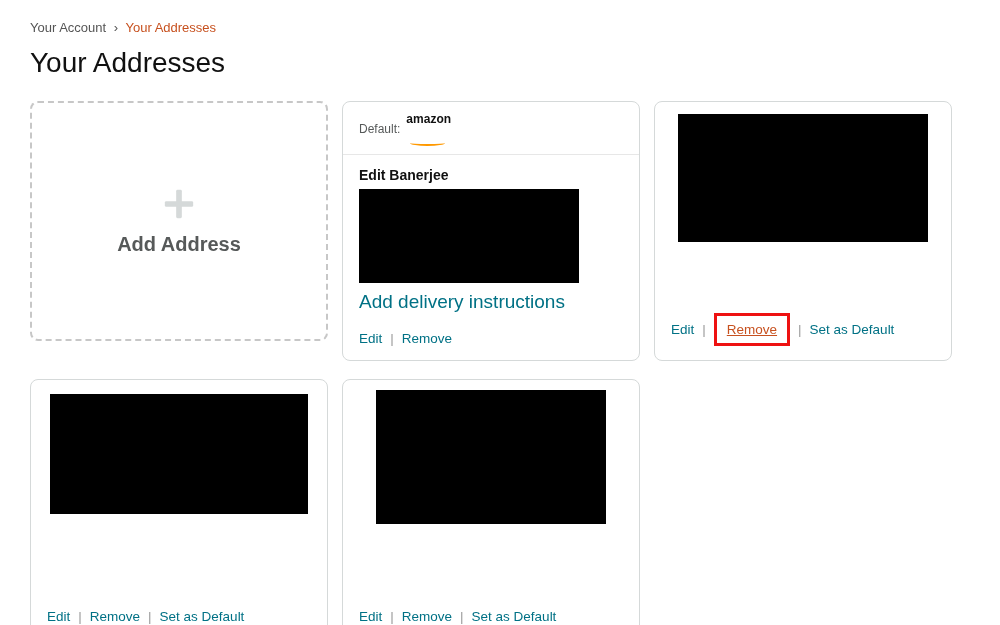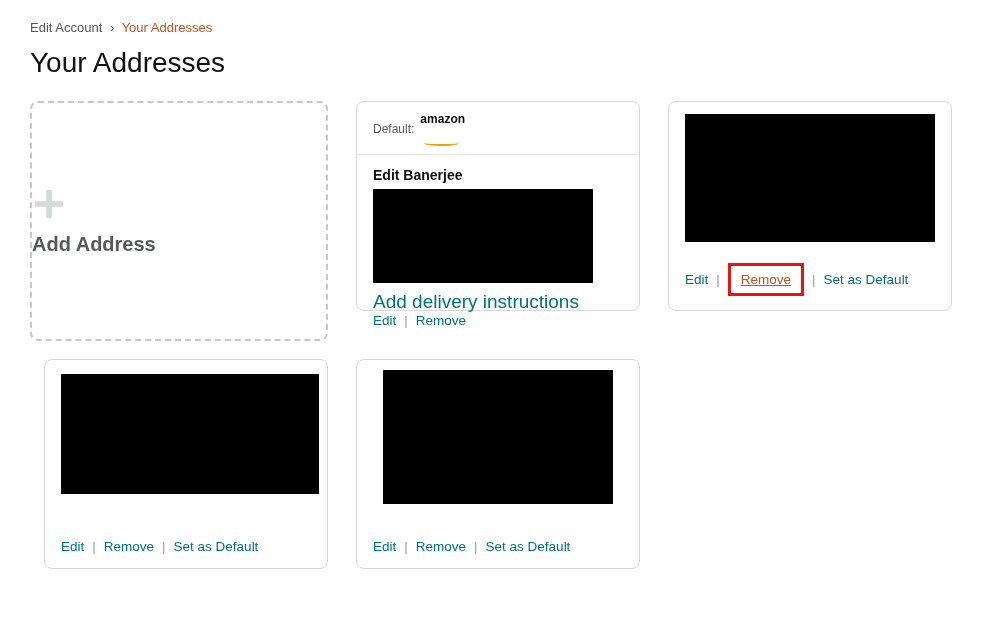--- a/index.html
+++ b/index.html
@@ -36,34 +36,33 @@
       color: #111;
     }
     .grid {
       display: grid;
       grid-template-columns: repeat(3, 298px);
       gap: 18px 14px;
     }
     .card {
       border: 1px solid #d5d9d9;
       border-radius: 8px;
-      height: 210px;
+      height: 260px;
       position: relative;
       background: #fff;
       display: flex;
       flex-direction: column;
-      margin-left: 14px;
     }
     .add-card {
       border: 2px dashed #c7c7c7;
       border-radius: 8px;
       height: 240px;
       display: flex;
       flex-direction: column;
-      align-items: flex-start;
+      align-items: center;
       justify-content: center;
       cursor: pointer;
     }
     .plus-icon {
       color: #d5d9d9;
       margin-bottom: 8px;
     }
     .plus-icon svg {
       width: 34px;
       height: 34px;
@@ -142,21 +141,21 @@
     }
     .highlight-box .action-link {
       color: #C7511F;
       text-decoration: underline;
     }
   </style>
 </head>
 <body>
 
 <div class="breadcrumb">
-  <a>Edit Account</a>
+  <a>Your Account</a>
   <span class="sep">›</span>
   <span class="current">Your Addresses</span>
 </div>
 
 <h1 class="page-title">Your Addresses</h1>
 
 <div class="grid">
 
   <div class="add-card">
     <span class="plus-icon">

